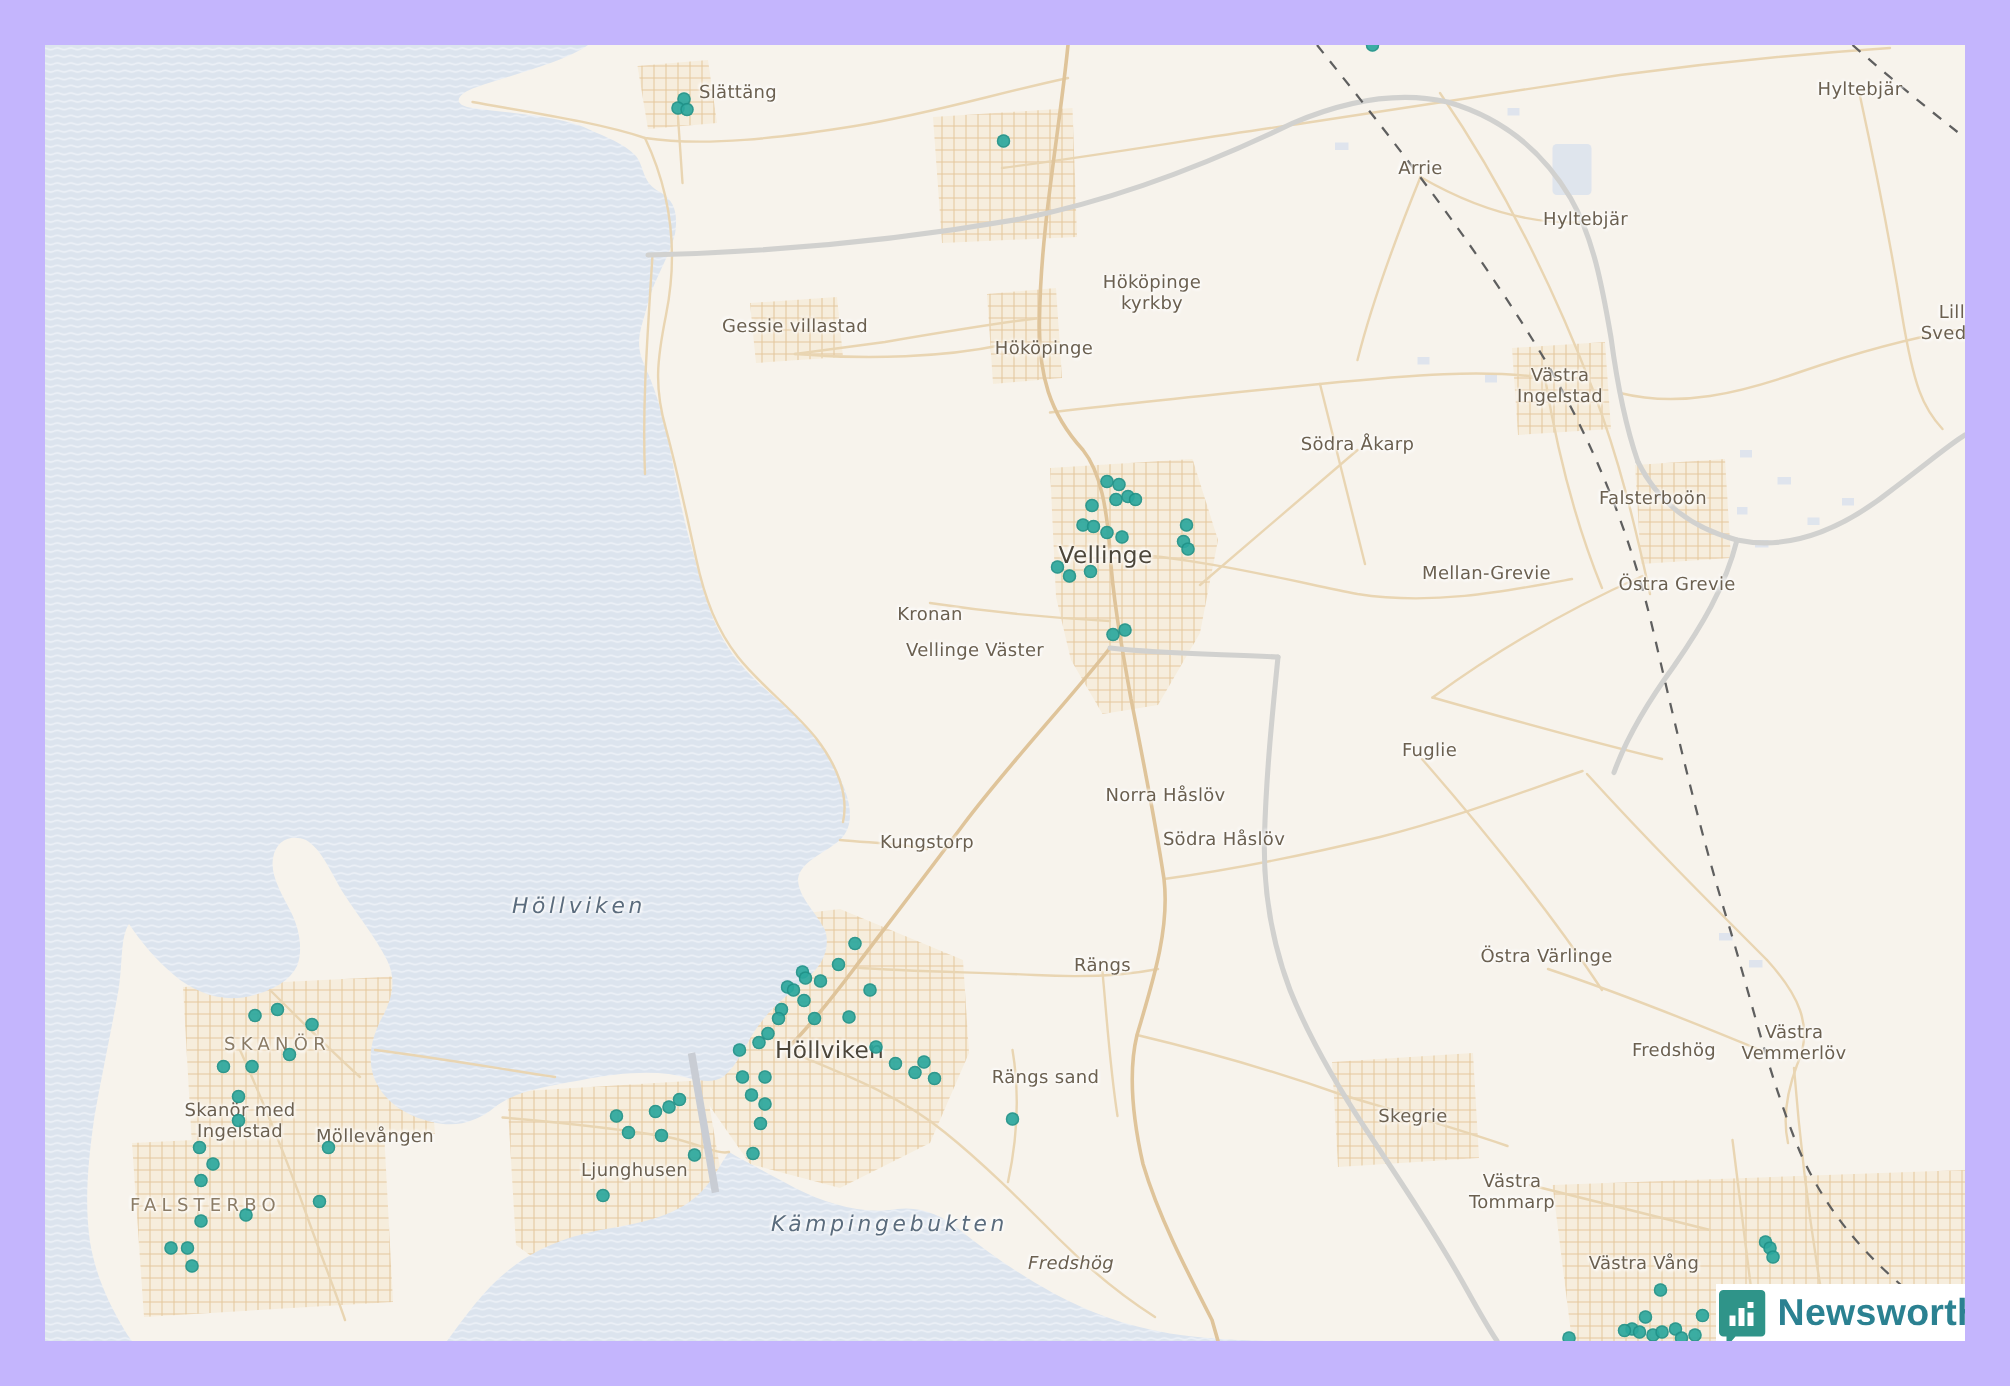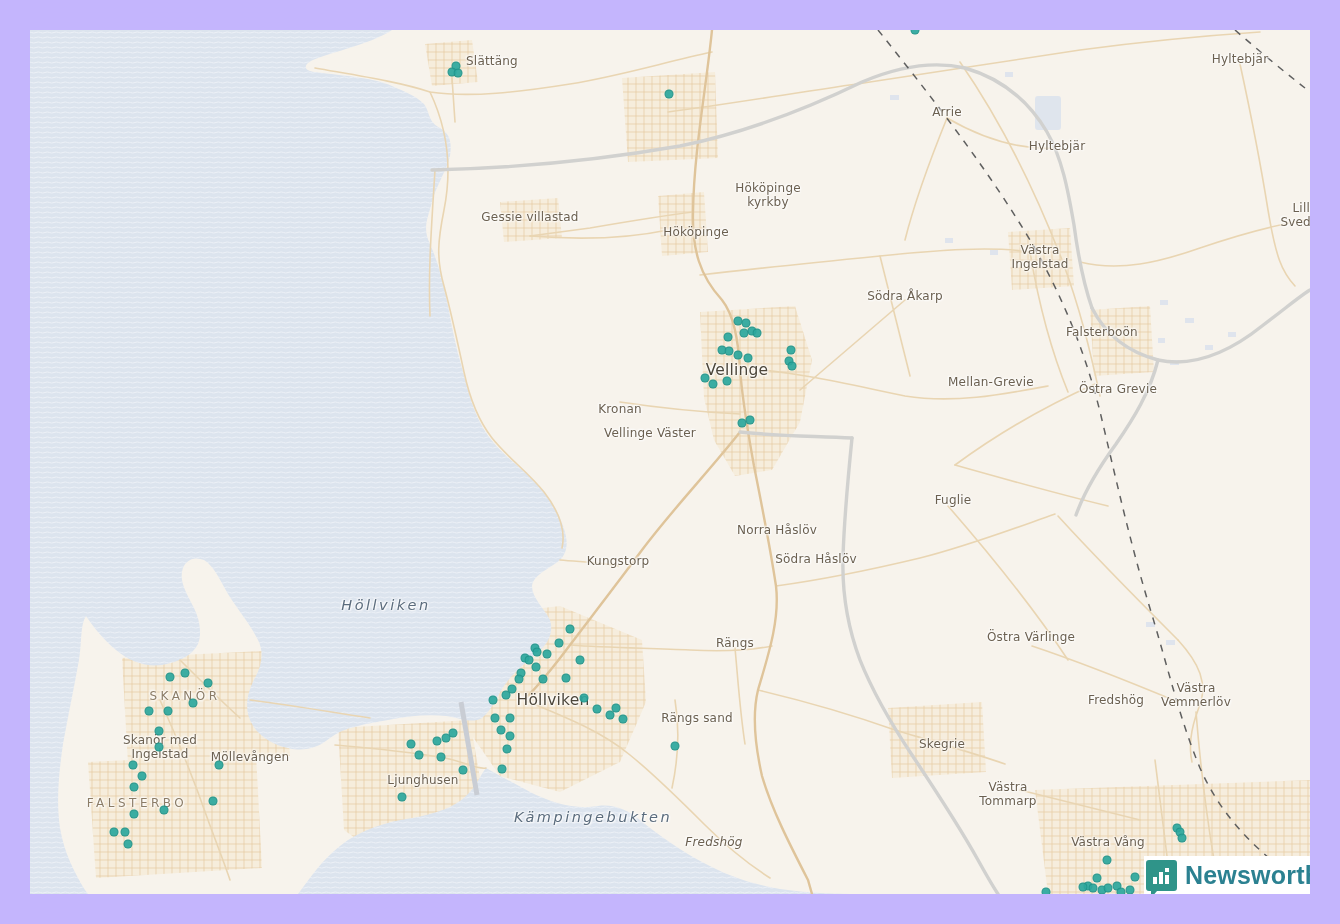--- a/index.html
+++ b/index.html
@@ -192,21 +192,21 @@
         <div class="map-label place" style="left: 912px; top: 715px;">Skegrie</div>
         <div class="map-label place" style="left: 393px; top: 751px;">Ljunghusen</div>
         <div class="map-label place" style="left: 978px; top: 765px;">Västra
 Tommarp</div>
         <div class="map-label district" style="left: 107px; top: 774px;">FALSTERBO</div>
         <div class="map-label water" style="left: 515px; top: 787px; margin-left: 48px;">Kämpingebukten</div>
         <div class="map-label place" style="left: 684px; top: 813px; font-style: italic;">Fredshög</div>
         <div class="map-label place" style="left: 1086px; top: 671px;">Fredshög</div>
         <div class="map-label place" style="left: 1166px; top: 666px;">Västra
 Vemmerlöv</div>
-        <div class="map-label place" style="left: 1066px; top: 813px; margin-left: 12px;">Västra Vång</div>
+        <div class="map-label place" style="left: 1066px; top: 813px;">Västra Vång</div>
         <span class="map-dot" style="left: 426px; top: 36px; background: rgb(44, 168, 158);"></span>
         <span class="map-dot" style="left: 422px; top: 42px; background: rgb(44, 168, 158);"></span>
         <span class="map-dot" style="left: 428px; top: 43px; background: rgb(44, 168, 158);"></span>
         <span class="map-dot" style="left: 639px; top: 64px; background: rgb(44, 168, 158);"></span>
         <span class="map-dot" style="left: 885px; top: 0px; background: rgb(44, 168, 158);"></span>
         <span class="map-dot" style="left: 708px; top: 291px; background: rgb(44, 168, 158);"></span>
         <span class="map-dot" style="left: 716px; top: 293px; background: rgb(44, 168, 158);"></span>
         <span class="map-dot" style="left: 722px; top: 301px; background: rgb(44, 168, 158);"></span>
         <span class="map-dot" style="left: 714px; top: 303px; background: rgb(44, 168, 158);"></span>
         <span class="map-dot" style="left: 698px; top: 307px; background: rgb(44, 168, 158);"></span>

